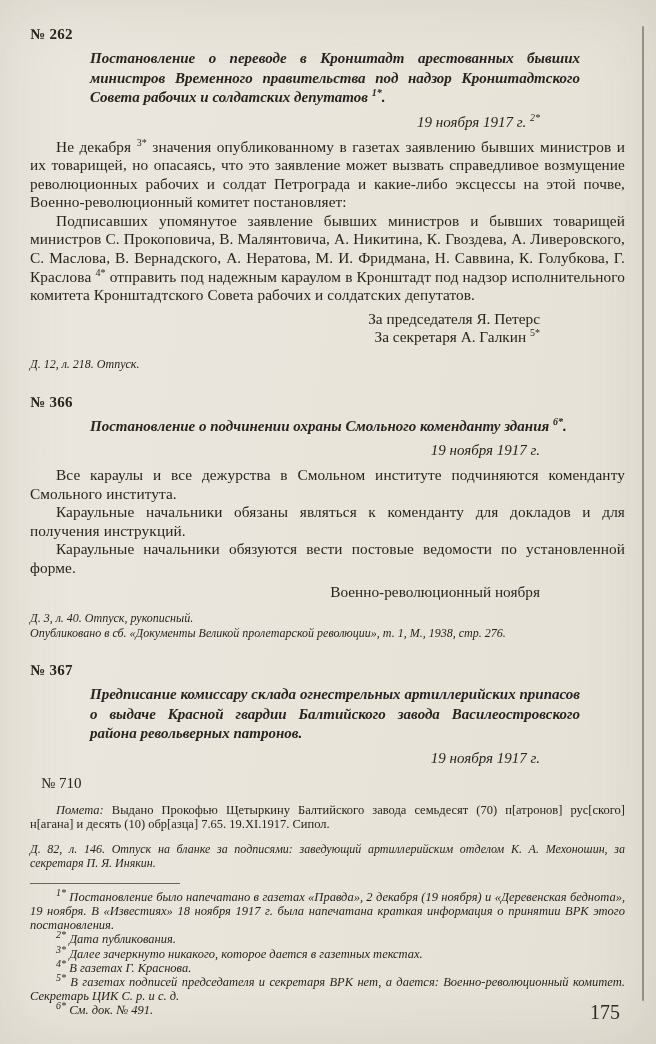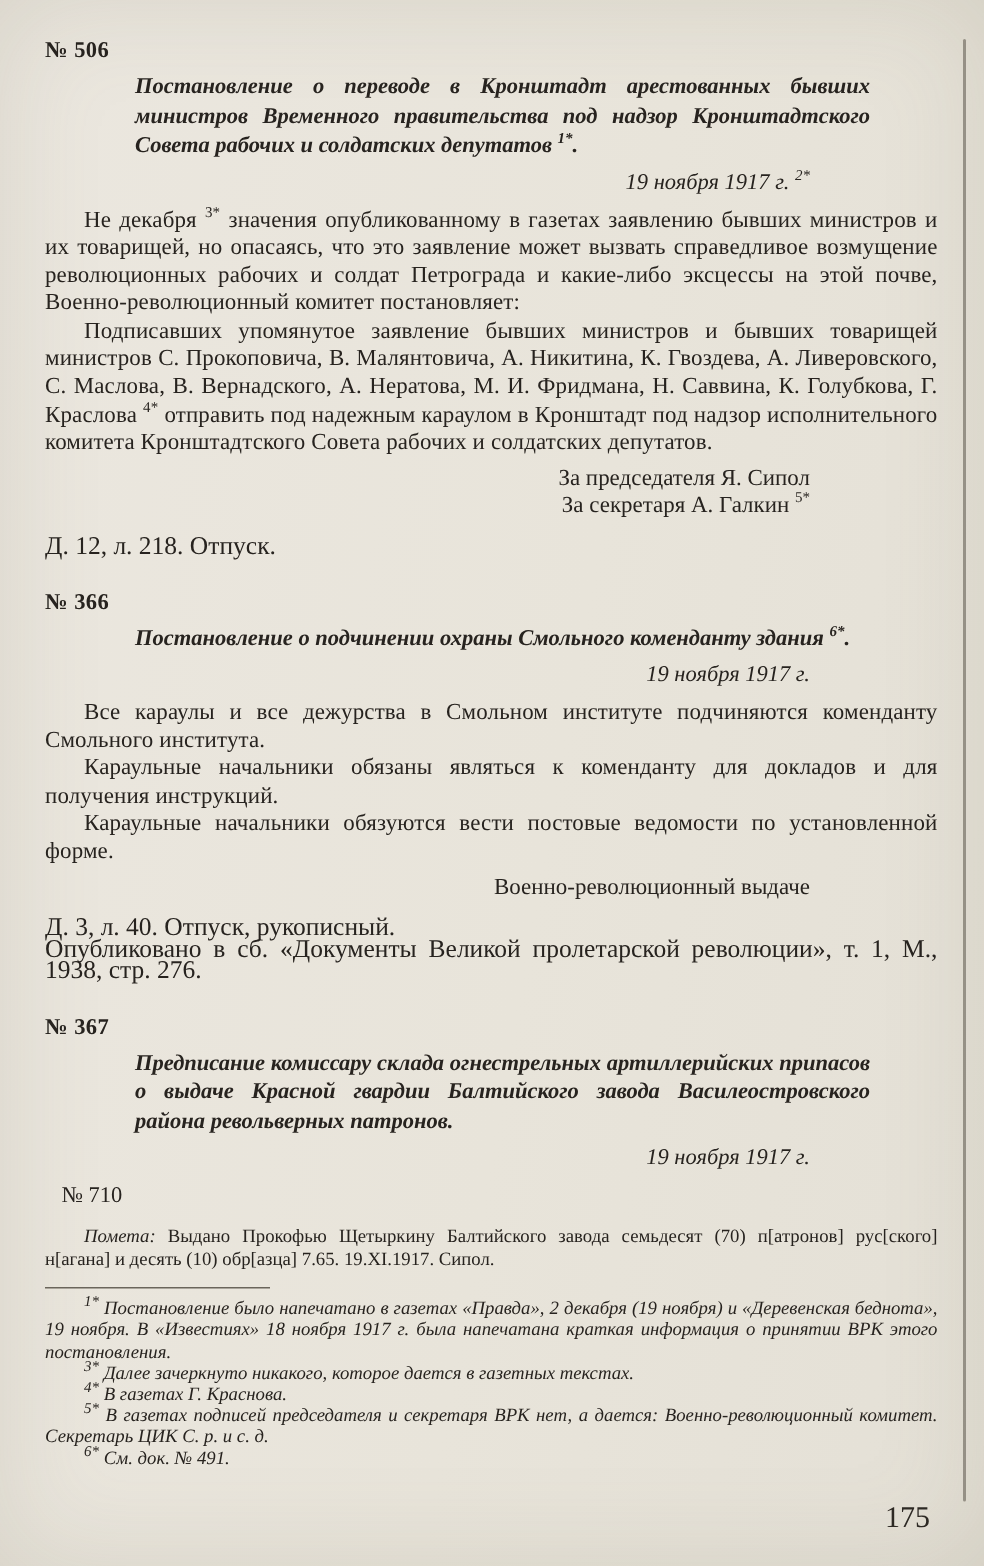--- a/index.html
+++ b/index.html
@@ -57,21 +57,22 @@
 
   .sig {
     font-size: 15.3px;
     line-height: 18.6px;
     text-align: right;
     margin-right: 85px;
   }
   .sig-first { margin-top: 5px; }
 
   .archive {
-    font-size: 17px;
+    font-style: italic;
+    font-size: 12px;
     line-height: 14.5px;
     margin-top: 10px;
     text-align: justify;
   }
   .archive-cont { margin-top: 0; }
 
   .sub-number {
     font-size: 15px;
     margin-top: 7px;
     margin-left: 11px;
@@ -129,53 +130,55 @@
     border-radius: 1px;
   }
 </style>
 </head>
 <body>
 
 <div class="page">
   <div class="scan-edge"></div>
 
   <section class="doc">
-    <p class="doc-number">№ 506</p>
+    <p class="doc-number">№ 262</p>
     <p class="doc-title"><span>Постановление о переводе в Кронштадт арестованных бывших министров Временного правительства под надзор Кронштадтского Совета рабочих и солдатских депутатов</span> <sup class="mk">1*</sup><span>.</span></p>
     <p class="doc-date"><span>19 ноября 1917 г.</span> <sup class="mk">2*</sup></p>
     <p class="para para-first"><span>Не декабря</span> <sup class="mk">3*</sup> <span>значения опубликованному в газетах заявлению бывших министров и их товарищей, но опасаясь, что это заявление может вызвать справедливое возмущение революционных рабочих и солдат Петрограда и какие-либо эксцессы на этой почве, Военно-революционный комитет постановляет:</span></p>
     <p class="para"><span>Подписавших упомянутое заявление бывших министров и бывших товарищей министров С. Прокоповича, В. Малянтовича, А. Никитина, К. Гвоздева, А. Ливеровского, С. Маслова, В. Вернадского, А. Нератова, М. И. Фридмана, Н. Саввина, К. Голубкова, Г. Краслова</span> <sup class="mk">4*</sup> <span>отправить под надежным караулом в Кронштадт под надзор исполнительного комитета Кронштадтского Совета рабочих и солдатских депутатов.</span></p>
-    <p class="sig sig-first"><span>За председателя Я. Сипол</span></p>
+    <p class="sig sig-first"><span>За председателя Я. Петерс</span></p>
     <p class="sig"><span>За секретаря А. Галкин</span> <sup class="mk">5*</sup></p>
     <p class="archive">Д. 12, л. 218. Отпуск.</p>
   </section>
 
   <section class="doc">
     <p class="doc-number">№ 366</p>
     <p class="doc-title"><span>Постановление о подчинении охраны Смольного коменданту здания</span> <sup class="mk">6*</sup><span>.</span></p>
     <p class="doc-date">19 ноября 1917 г.</p>
     <p class="para para-first">Все караулы и все дежурства в Смольном институте подчиняются коменданту Смольного института.</p>
     <p class="para">Караульные начальники обязаны являться к коменданту для докладов и для получения инструкций.</p>
     <p class="para">Караульные начальники обязуются вести постовые ведомости по установленной форме.</p>
-    <p class="sig sig-first">Военно-революционный выдаче</p>
+    <p class="sig sig-first">Военно-революционный ноября</p>
     <p class="archive">Д. 3, л. 40. Отпуск, рукописный.</p>
     <p class="archive archive-cont">Опубликовано в сб. «Документы Великой пролетарской революции», т. 1, М., 1938, стр. 276.</p>
   </section>
 
   <section class="doc">
     <p class="doc-number">№ 367</p>
     <p class="doc-title">Предписание комиссару склада огнестрельных артиллерийских припасов о выдаче Красной гвардии Балтийского завода Василеостровского района револьверных патронов.</p>
     <p class="doc-date">19 ноября 1917 г.</p>
     <p class="sub-number">№ 710</p>
     <p class="pometa"><span class="pometa-label">Помета:</span> <span>Выдано Прокофью Щетыркину Балтийского завода семьдесят (70) п[атронов] рус[ского] н[агана] и десять (10) обр[азца] 7.65. 19.XI.1917. Сипол.</span></p>
+    <p class="archive">Д. 82, л. 146. Отпуск на бланке за подписями: заведующий артиллерийским отделом К. А. Мехоношин, за секретаря П. Я. Инякин.</p>
   </section>
 
   <div class="footnotes">
     <hr class="fn-sep">
     <p class="fn"><sup class="mk">1*</sup> <span>Постановление было напечатано в газетах «Правда», 2 декабря (19 ноября) и «Деревенская беднота», 19 ноября. В «Известиях» 18 ноября 1917 г. была напечатана краткая информация о принятии ВРК этого постановления.</span></p>
+    <p class="fn"><sup class="mk">2*</sup> <span>Дата публикования.</span></p>
     <p class="fn"><sup class="mk">3*</sup> <span>Далее зачеркнуто никакого, которое дается в газетных текстах.</span></p>
     <p class="fn"><sup class="mk">4*</sup> <span>В газетах Г. Краснова.</span></p>
     <p class="fn"><sup class="mk">5*</sup> <span>В газетах подписей председателя и секретаря ВРК нет, а дается: Военно-революционный комитет. Секретарь ЦИК С. р. и с. д.</span></p>
     <p class="fn"><sup class="mk">6*</sup> <span>См. док. № 491.</span></p>
   </div>
 
   <div class="page-number">175</div>
 </div>
 
 </body></html>

